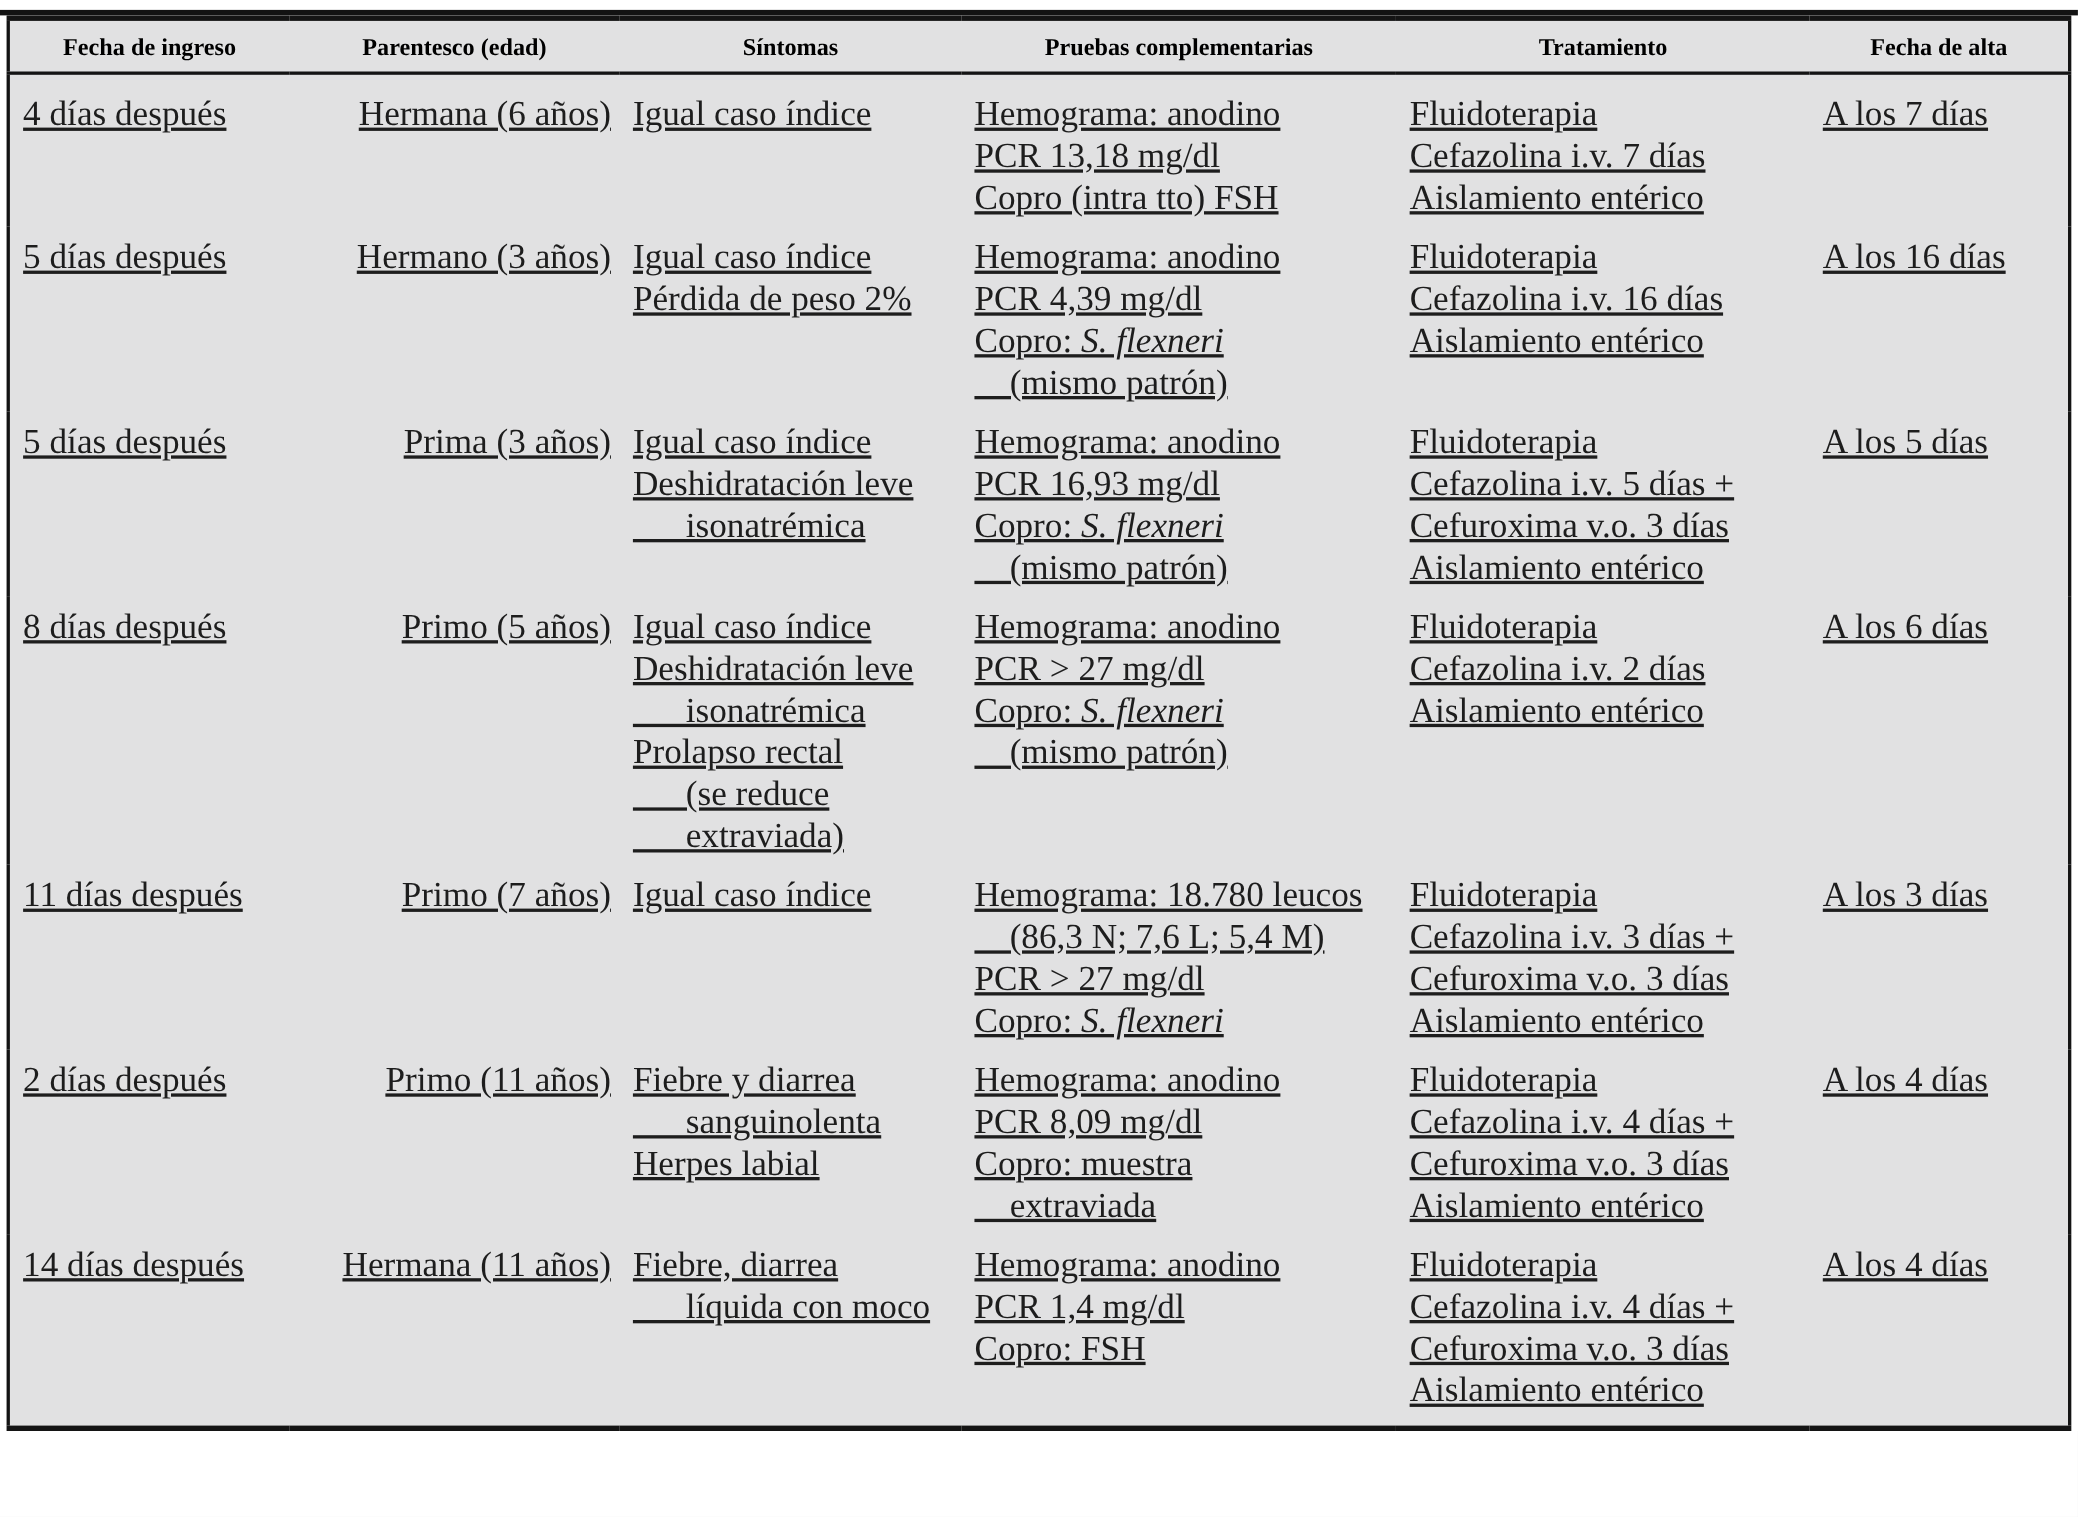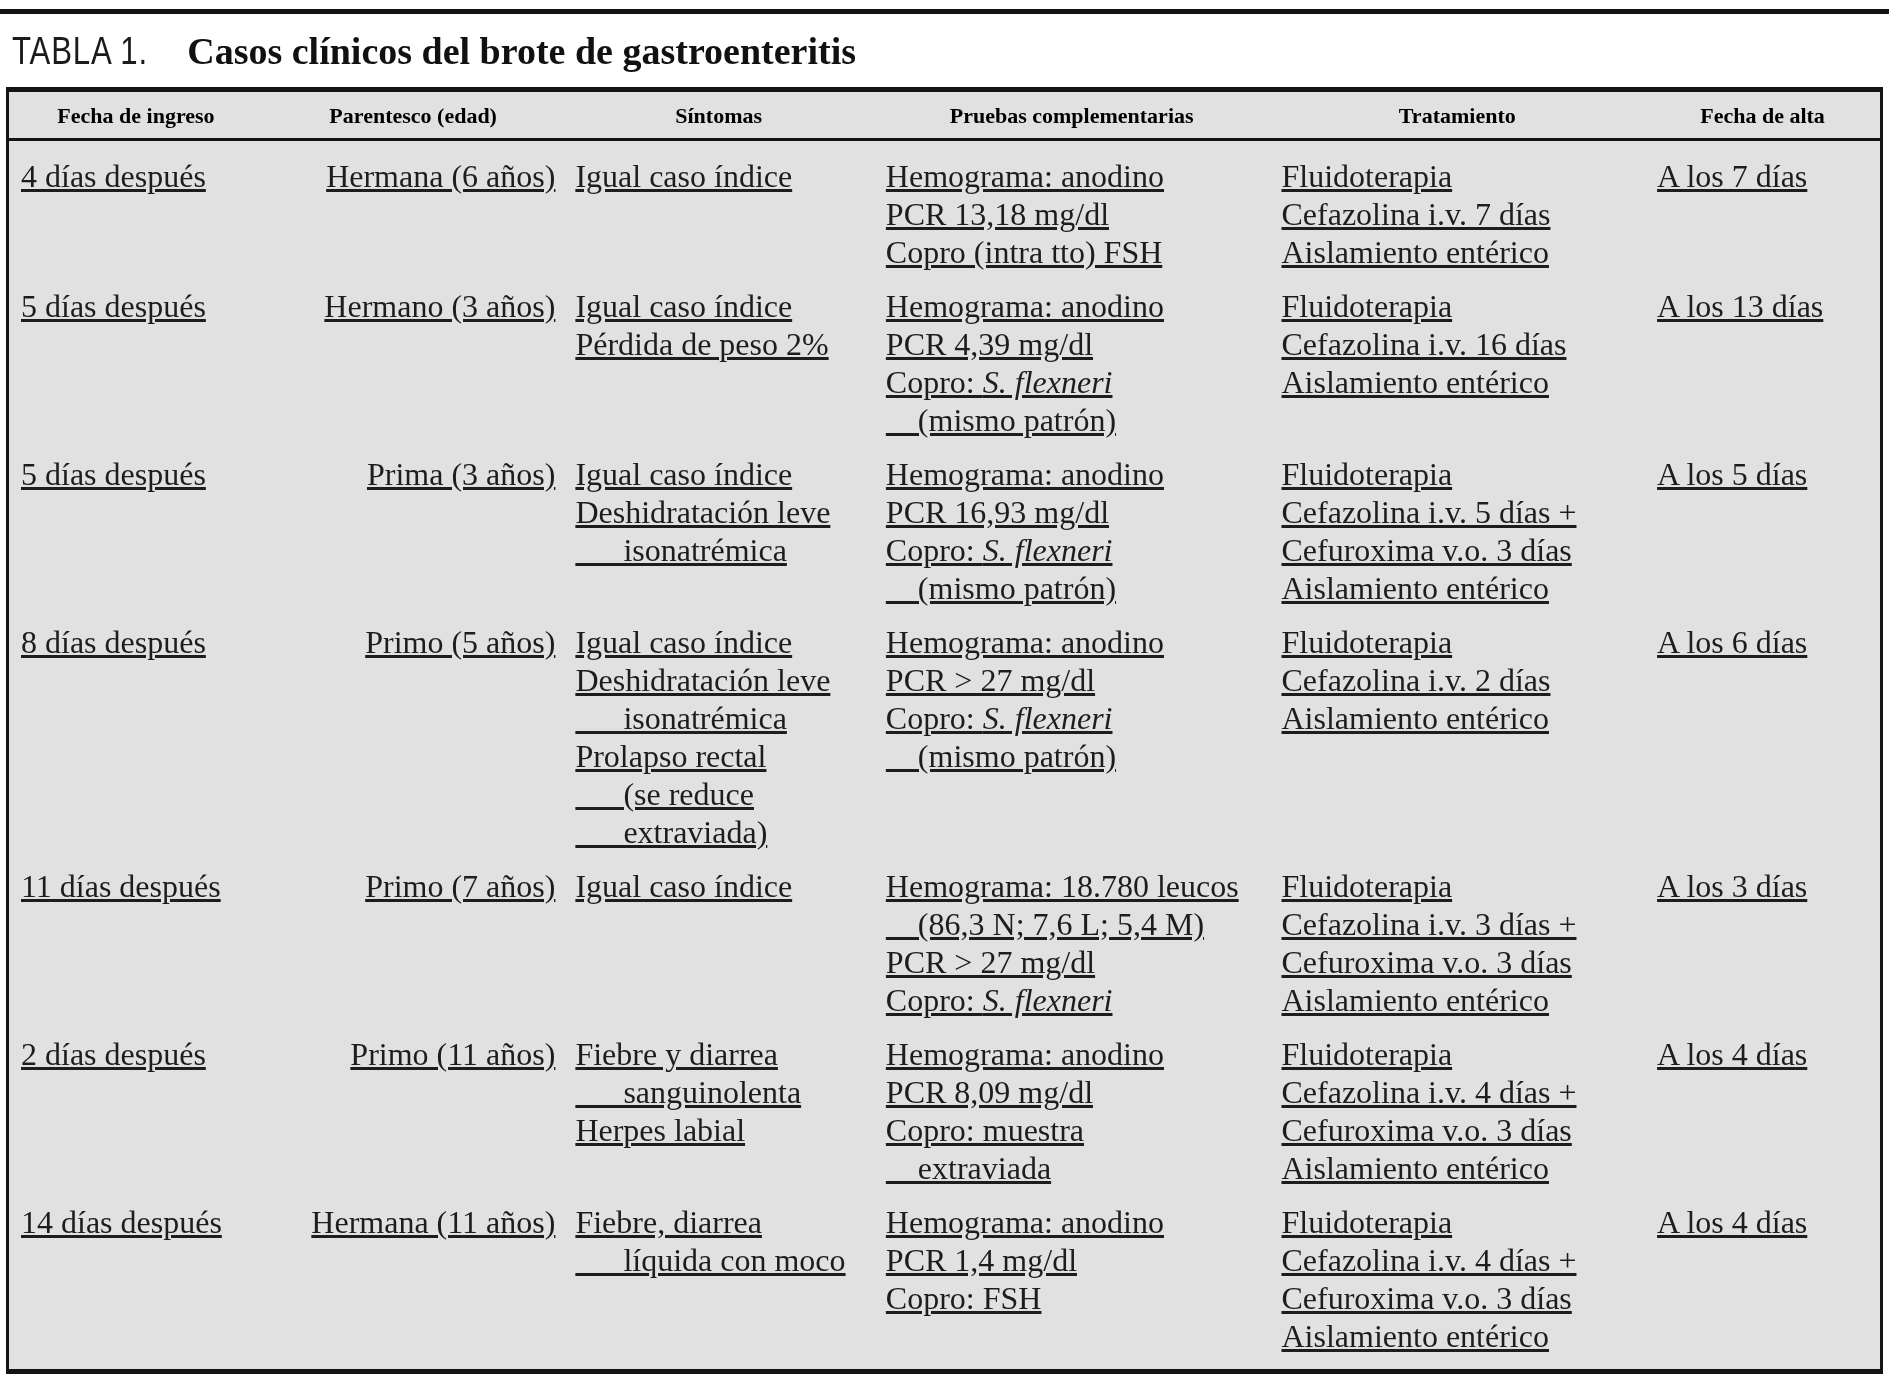--- a/index.html
+++ b/index.html
@@ -68,24 +68,20 @@
   td.c5 { padding-left: 60px; }
   td.c6 { padding-left: 26px; }
   .cell-line { white-space: pre-wrap; }
   .cell-line em { font-style: italic; }
 </style>
 </head>
 <body>
 
 <div class="page">
   <div class="top-rule"></div>
-  <div class="title">
-    <span class="title-label">TABLA 1.</span>
-    <span class="title-text">Casos clínicos del brote de gastroenteritis</span>
-  </div>
 
   <table class="clin">
     <colgroup>
       <col style="width:255px">
       <col style="width:300px">
       <col style="width:310px">
       <col style="width:395px">
       <col style="width:375px">
       <col style="width:236px">
     </colgroup>
@@ -140,21 +136,21 @@
             <div class="cell-line"><span>PCR 4,39 mg/dl</span></div>
             <div class="cell-line"><span>Copro: </span><em>S. flexneri</em></div>
             <div class="cell-line"><span> (mismo patrón)</span></div>
           </td>
           <td class="c5">
             <div class="cell-line"><span>Fluidoterapia</span></div>
             <div class="cell-line"><span>Cefazolina i.v. 16 días</span></div>
             <div class="cell-line"><span>Aislamiento entérico</span></div>
           </td>
           <td class="c6">
-            <div class="cell-line"><span>A los 13 días</span></div>
+            <div class="cell-line"><span>A los 16 días</span></div>
           </td>
         </tr>
         <tr>
           <td class="c1">
             <div class="cell-line"><span>5 días después</span></div>
           </td>
           <td class="c2">
             <div class="cell-line"><span>Prima (3 años)</span></div>
           </td>
           <td class="c3">

